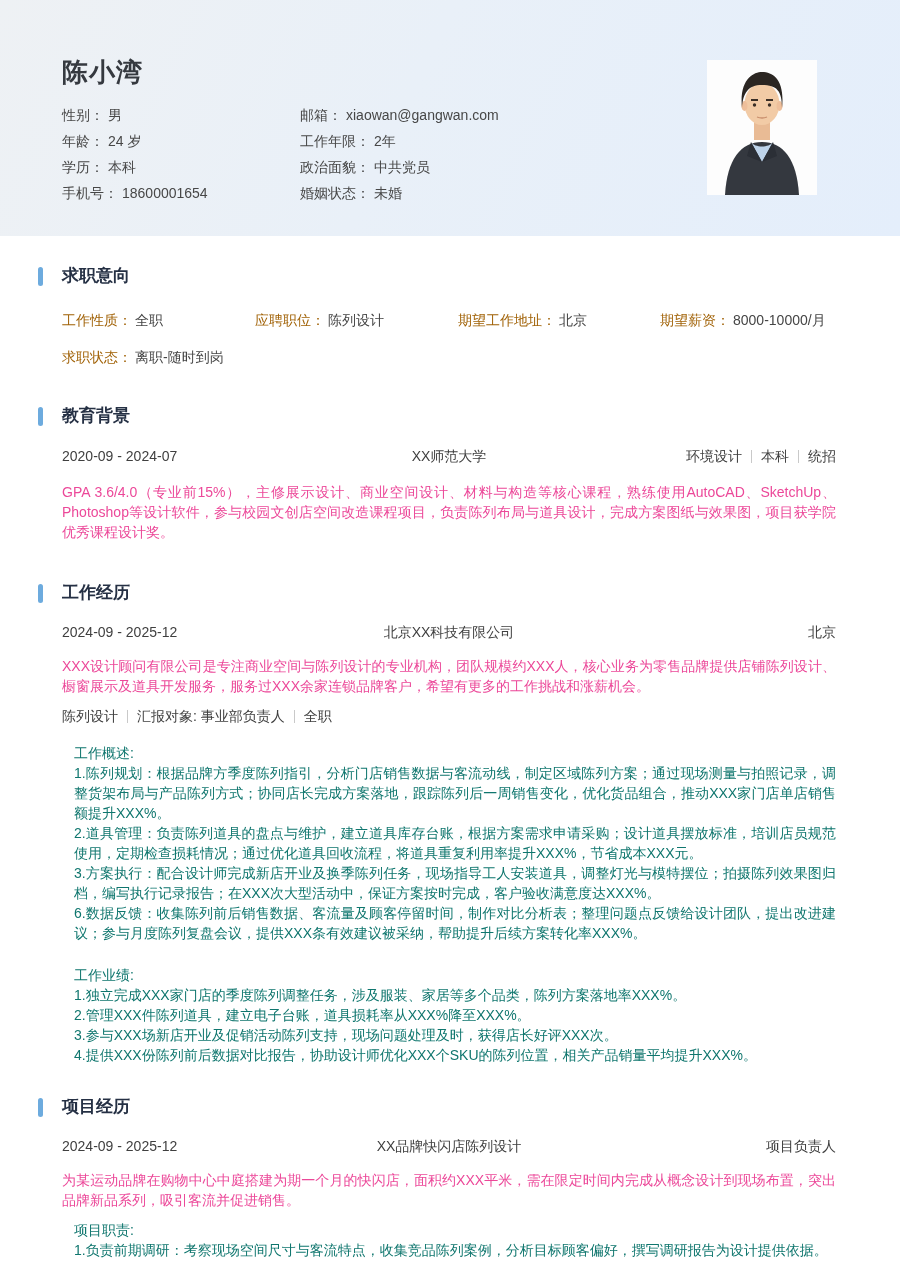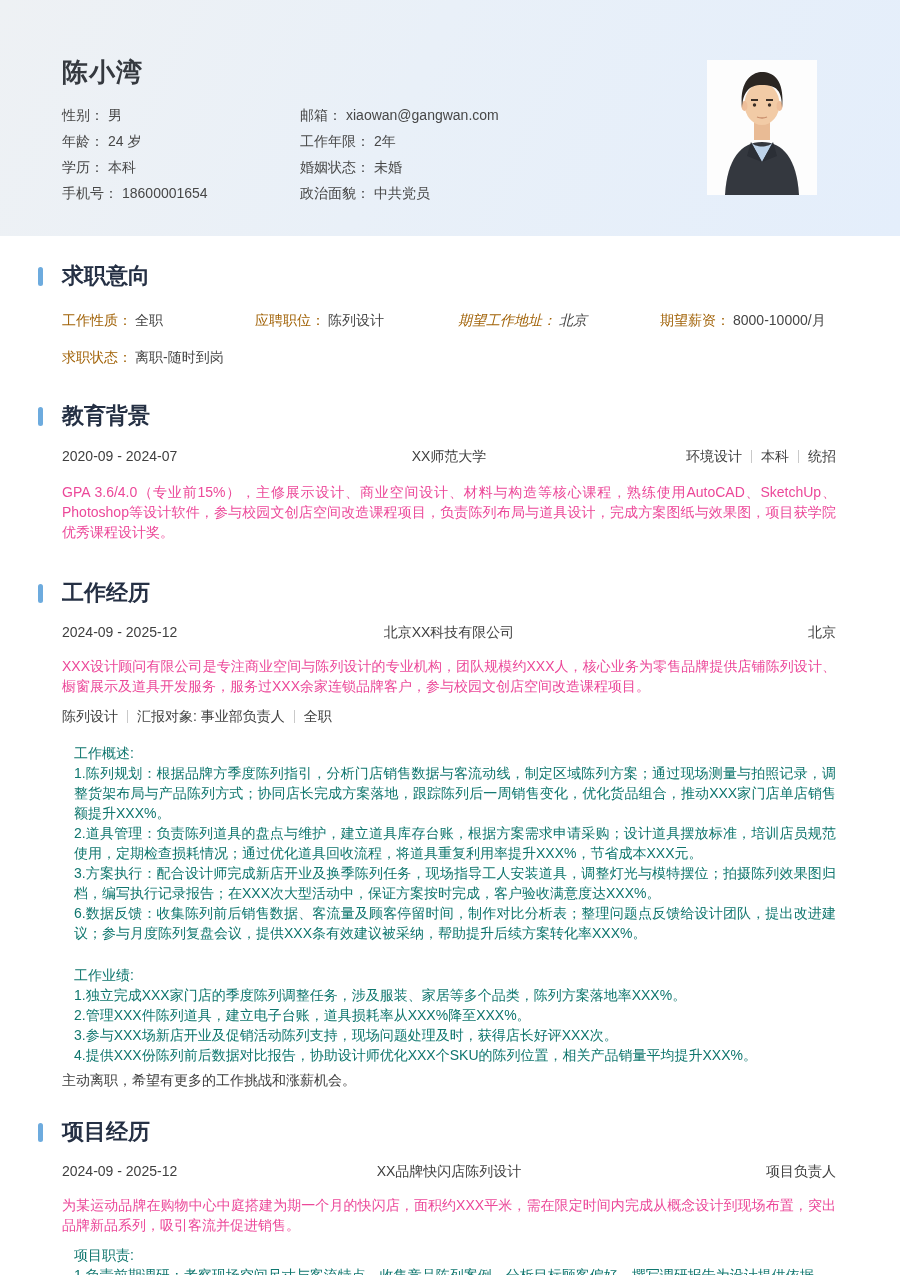--- a/index.html
+++ b/index.html
@@ -21,32 +21,32 @@
   .info-row { height:16px; line-height:16px; margin-bottom:10px; color:#474747; }
   .info-row .lbl { color:#474747; }
   .info-row .val { color:#474747; margin-left:4px; }
   .photo {
     position:absolute; top:60px; right:83px; width:110px; height:135px;
     background:#ffffff; overflow:hidden;
   }
   
   .content { padding:0 64px 0 62px; }
   .sec-title { position:relative; margin-top:30px; }
-  .sec-title h2 { font-size:22px; font-weight:700; color:#253044; line-height:20px; }
+  .sec-title h2 { font-size:17px; font-weight:700; color:#253044; line-height:20px; }
   .sec-bar {
     position:absolute; left:-24px; top:1px; width:5px; height:19px;
     background:#6dabde; border-radius:3px;
   }
   .pair .lbl { color:#a16207; }
   .pair .val { color:#454545; margin-left:3px; }
   
   .intent-row1 { display:flex; margin-top:26px; height:17px; line-height:17px; }
   .intent-row1 .c1 { width:193px; }
   .intent-row1 .c2 { width:203px; }
-  .intent-row1 .c3 { width:202px;font-style:italic; }
+  .intent-row1 .c3 { width:202px; }
   .intent-row1 .c4 { flex:1; }
   .intent-row2 { margin-top:20px; height:17px; line-height:17px; }
   
   .exp-row { display:flex; align-items:center; height:17px; line-height:17px; color:#3f3f3f; }
   .exp-row .l { flex:1; text-align:left; }
   .exp-row .m { flex:1; text-align:center; }
   .exp-row .r { flex:1; text-align:right; display:flex; justify-content:flex-end; align-items:center; }
   .meta-inline { display:flex; align-items:center; }
   .sep { width:1px; height:13px; background:#c9c9c9; margin:0 9px; }
   .para { line-height:20px; color:#ec4899; text-align:justify; }
@@ -88,24 +88,24 @@
       </div>
     </div>
     <div class="info-col-right">
       <div class="info-row">
         <span class="lbl">邮箱：</span><span class="val">xiaowan@gangwan.com</span>
       </div>
       <div class="info-row">
         <span class="lbl">工作年限：</span><span class="val">2年</span>
       </div>
       <div class="info-row">
+        <span class="lbl">政治面貌：</span><span class="val">中共党员</span>
+      </div>
+      <div class="info-row">
         <span class="lbl">婚姻状态：</span><span class="val">未婚</span>
-      </div>
-      <div class="info-row">
-        <span class="lbl">政治面貌：</span><span class="val">中共党员</span>
       </div>
     </div>
   </div>
   <div class="photo">
     <svg width="110" height="135" viewBox="0 0 110 135">
       <rect width="110" height="135" fill="#fdfdfd"></rect>
       <rect x="47" y="58" width="16" height="22" fill="#e9bb95"></rect>
       <ellipse cx="55" cy="44" rx="17.5" ry="21" fill="#f2cba6"></ellipse>
       <ellipse cx="37.5" cy="46" rx="3" ry="5" fill="#eebf9b"></ellipse>
       <ellipse cx="72.5" cy="46" rx="3" ry="5" fill="#eebf9b"></ellipse>
@@ -170,21 +170,21 @@
   <div id="sec-work">
     <div class="sec-title">
       <span class="sec-bar"></span>
       <h2>工作经历</h2>
     </div>
     <div class="exp-row work-row">
       <div class="l">2024-09 - 2025-12</div>
       <div class="m">北京XX科技有限公司</div>
       <div class="r">北京</div>
     </div>
-    <p class="para work-intro">XXX设计顾问有限公司是专注商业空间与陈列设计的专业机构，团队规模约XXX人，核心业务为零售品牌提供店铺陈列设计、橱窗展示及道具开发服务，服务过XXX余家连锁品牌客户，参与校园文创店空间改造课程项目。</p>
+    <p class="para work-intro">XXX设计顾问有限公司是专注商业空间与陈列设计的专业机构，团队规模约XXX人，核心业务为零售品牌提供店铺陈列设计、橱窗展示及道具开发服务，服务过XXX余家连锁品牌客户，希望有更多的工作挑战和涨薪机会。</p>
     <div class="meta-inline pos-row">
       <span>陈列设计</span>
       <span class="sep"></span>
       <span>汇报对象: 事业部负责人</span>
       <span class="sep"></span>
       <span>全职</span>
     </div>
     <div class="block overview">
       <p>工作概述:</p>
       <p>1.陈列规划：根据品牌方季度陈列指引，分析门店销售数据与客流动线，制定区域陈列方案；通过现场测量与拍照记录，调整货架布局与产品陈列方式；协同店长完成方案落地，跟踪陈列后一周销售变化，优化货品组合，推动XXX家门店单店销售额提升XXX%。</p>
@@ -192,21 +192,20 @@
       <p>3.方案执行：配合设计师完成新店开业及换季陈列任务，现场指导工人安装道具，调整灯光与模特摆位；拍摄陈列效果图归档，编写执行记录报告；在XXX次大型活动中，保证方案按时完成，客户验收满意度达XXX%。</p>
       <p>6.数据反馈：收集陈列前后销售数据、客流量及顾客停留时间，制作对比分析表；整理问题点反馈给设计团队，提出改进建议；参与月度陈列复盘会议，提供XXX条有效建议被采纳，帮助提升后续方案转化率XXX%。</p>
     </div>
     <div class="block achievements">
       <p>工作业绩:</p>
       <p>1.独立完成XXX家门店的季度陈列调整任务，涉及服装、家居等多个品类，陈列方案落地率XXX%。</p>
       <p>2.管理XXX件陈列道具，建立电子台账，道具损耗率从XXX%降至XXX%。</p>
       <p>3.参与XXX场新店开业及促销活动陈列支持，现场问题处理及时，获得店长好评XXX次。</p>
       <p>4.提供XXX份陈列前后数据对比报告，协助设计师优化XXX个SKU的陈列位置，相关产品销量平均提升XXX%。</p>
     </div>
-    <p class="leave-note">主动离职，希望有更多的工作挑战和涨薪机会。</p>
   </div>
 
   <div id="sec-project">
     <div class="sec-title">
       <span class="sec-bar"></span>
       <h2>项目经历</h2>
     </div>
     <div class="exp-row proj-row">
       <div class="l">2024-09 - 2025-12</div>
       <div class="m">XX品牌快闪店陈列设计</div>

